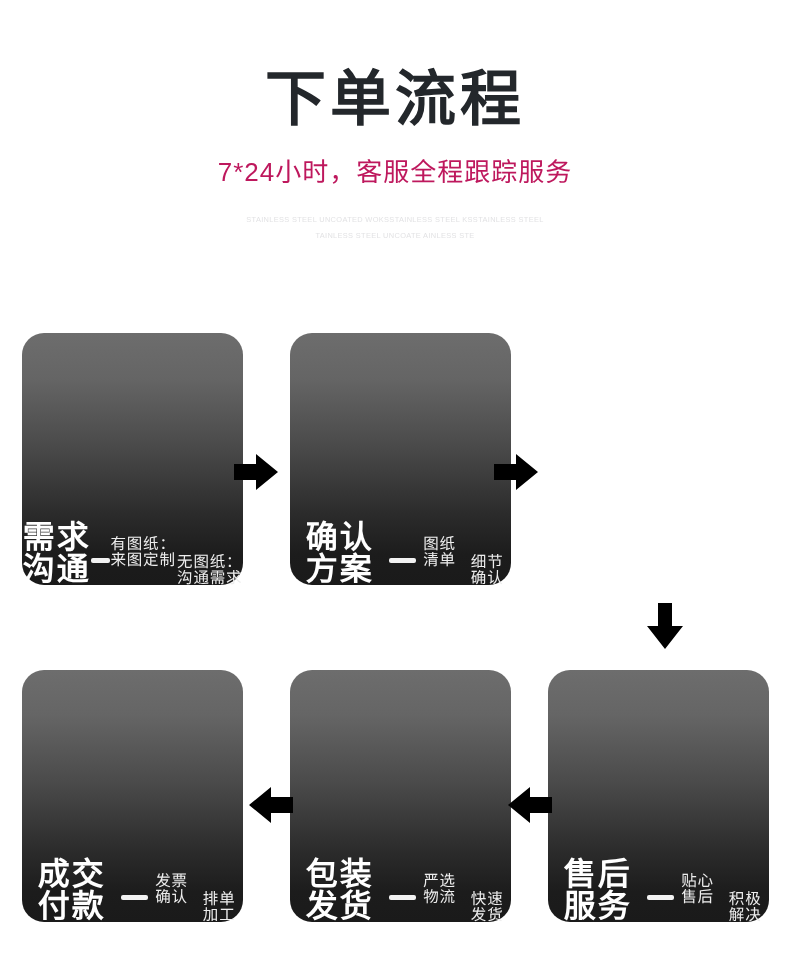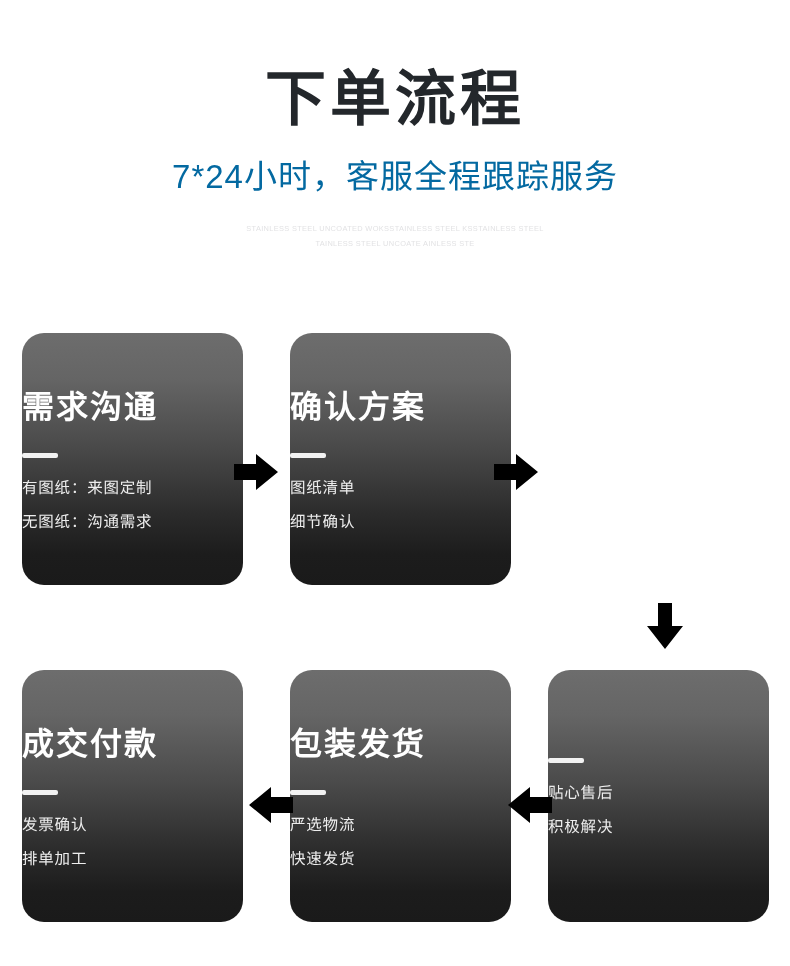--- a/index.html
+++ b/index.html
@@ -31,24 +31,24 @@
   }
   .page-title {
     font-size: 61px;
     font-weight: 700;
     letter-spacing: 4px;
     line-height: 1.05;
     color: #23272b;
     margin: 13px;
   }
   .page-subtitle {
-    font-size: 33px;
+    font-size: 26px;
     font-weight: 400;
     letter-spacing: 1px;
-    color: #0369a1;
+    color: #be185d;
     margin: 26px 0 0 0;
     line-height: 1.2;
   }
   .ghost-text {
     margin-top: 24px;
     color: #e2e2e4;
     font-size: 7.4px;
     letter-spacing: 0.35px;
     line-height: 2.1;
     font-weight: 400;
@@ -72,22 +72,22 @@
 
   .card {
     position: absolute;
     top: 0;
     width: 221px;
     height: 252px;
     border-radius: 22px;
     background: linear-gradient(180deg, #6d6d6d 0%, #656565 18%, #4a4a4a 45%, #2b2b2b 72%, #1c1c1c 88%, #1a1a1a 100%);
     box-sizing: border-box;
     display: flex;
-    flex-direction: column;
-    align-items: flex-start;
+    flex-direction: row;
+    align-items: flex-end;
     justify-content: flex-start;
     padding-top: 58px;
   }
   .card.col-1 { left: 22px; }
   .card.col-2 { left: 290px; }
   .card.col-3 { left: 548px; }
 
   .card-title {
     font-size: 32px;
     font-weight: 700;
@@ -172,20 +172,21 @@
       </div>
 
       <div class="card col-2">
         <div class="card-title">包装发货</div>
         <div class="card-divider"></div>
         <div class="card-line">严选物流</div>
         <div class="card-line">快速发货</div>
       </div>
 
       <div class="card col-3">
+        <div class="card-title">售后服务</div>
         <div class="card-divider"></div>
         <div class="card-line">贴心售后</div>
         <div class="card-line">积极解决</div>
       </div>
 
     </div>
   </div>
 
   <span class="arrow arrow-r1-a">
     <svg width="44" height="40" viewBox="0 0 44 40" aria-hidden="true">

